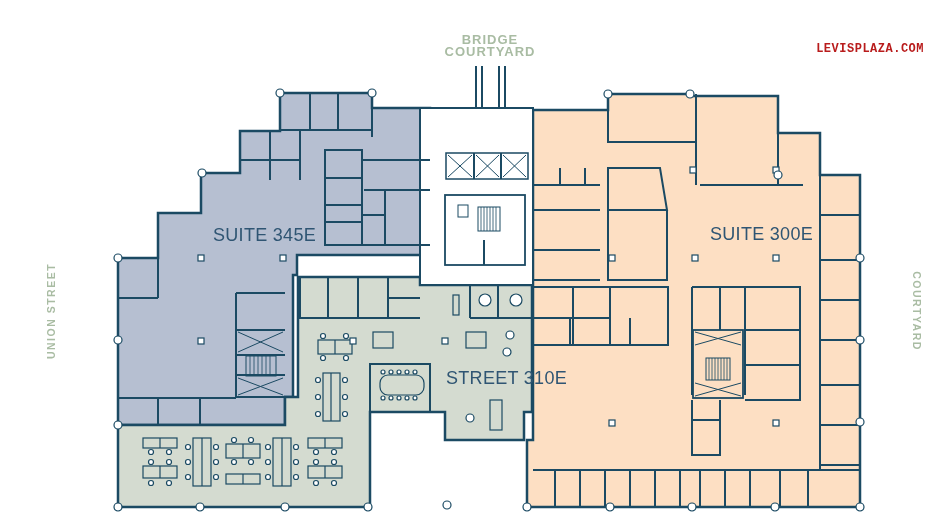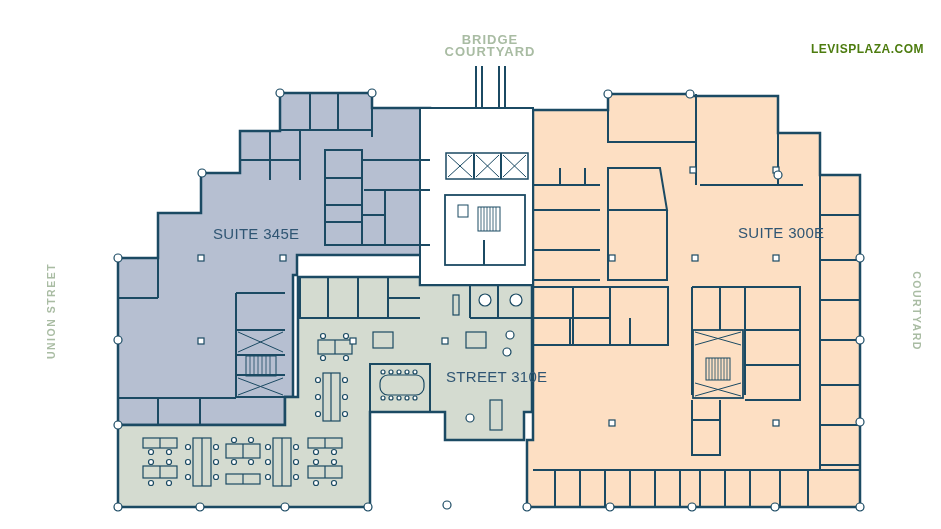--- a/index.html
+++ b/index.html
@@ -3,21 +3,21 @@
 <meta charset="utf-8">
 <style>
   html,body{margin:0;padding:0;background:#ffffff;}
   body{width:941px;height:529px;position:relative;overflow:hidden;font-family:"Liberation Sans",sans-serif;}
   .lbl{position:absolute;font-family:"Liberation Sans",sans-serif;font-weight:bold;letter-spacing:1px;}
   .bridge{left:440px;top:34px;width:100px;text-align:center;font-size:13px;line-height:12px;}
   .site{right:17px;top:42px;font-size:12px;letter-spacing:0.5px;}
   .vert{font-size:10.5px;letter-spacing:1.5px;white-space:nowrap;}
   .union{left:-4px;top:305px;transform:rotate(-90deg);transform-origin:center;width:110px;text-align:center;}
   .court{left:862px;top:305px;transform:rotate(90deg);transform-origin:center;width:110px;text-align:center;}
-  .suite{position:absolute;font-family:"Liberation Sans",sans-serif;font-size:15px;font-weight:normal;letter-spacing:0.3px;text-align:right;}
+  .suite{position:absolute;font-family:"Liberation Sans",sans-serif;font-size:18px;font-weight:normal;letter-spacing:0.3px;text-align:right;}
   svg{position:absolute;left:0;top:0;}
 </style>
 </head>
 <body>
 
 <svg width="941" height="529" viewBox="0 0 941 529" xmlns="http://www.w3.org/2000/svg">
   <g fill="none" stroke="#1b4a63" stroke-width="2">
 
     <path fill="#b6bfd1" stroke="#1b4a63" stroke-width="2.5" d="M118 258 L158 258 L158 213 L201 213 L201 173 L240 173 L240 131 L280 131 L280 93 L372 93 L372 108 L430 108 L430 255 L297 255 L297 275 L293 275 L293 397 L285 397 L285 425 L118 425 Z"></path>
 
@@ -200,19 +200,19 @@
         <circle cx="860" cy="507" r="4"></circle>
       <circle cx="447" cy="505" r="4"></circle>
     </g>
   </g>
 </svg>
 
 <div class="lbl bridge" style="color:#a9bca3;">
   <div>BRIDGE</div>
   <div>COURTYARD</div>
 </div>
-<div class="lbl site" style="color:#4d7c0f;">LEVISPLAZA.COM</div>
+<div class="lbl site" style="color:#b91c1c;font-family:Liberation Mono, monospace;">LEVISPLAZA.COM</div>
 <div class="lbl vert union" style="color:#a9bca3;">UNION STREET</div>
 <div class="lbl vert court" style="color:#a9bca3;">COURTYARD</div>
 
 <div class="suite" style="left:213px;top:225px;color:#2f5573;">SUITE 345E</div>
 <div class="suite" style="left:446px;top:368px;color:#2f5573;">STREET 310E</div>
-<div class="suite" style="left:710px;top:224px;color:#2f5573;margin-left:28px;">SUITE 300E</div>
+<div class="suite" style="left:710px;top:224px;color:#2f5573;">SUITE 300E</div>
 
 </body></html>

